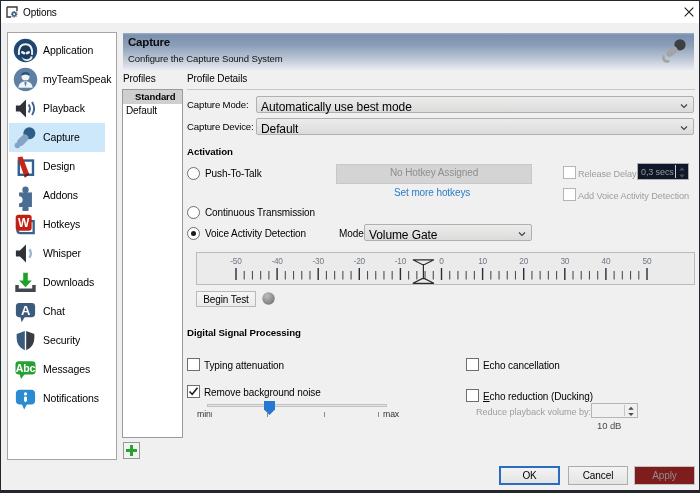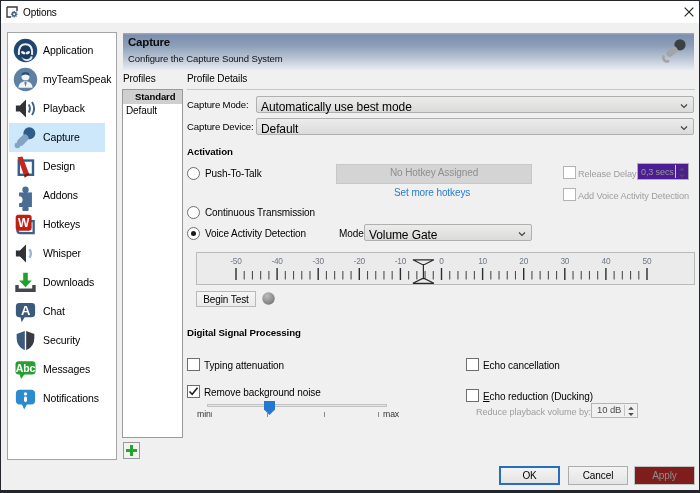--- a/index.html
+++ b/index.html
@@ -20,21 +20,21 @@
 .plus { position:absolute; left:122px; top:441px; width:17px; height:17px; background:#f2f2f2; border:1px solid #999; }
 .plus:before { content:""; position:absolute; left:2px; top:6px; width:11px; height:3px; background:#23a52e; }
 .plus:after { content:""; position:absolute; left:6px; top:2px; width:3px; height:11px; background:#23a52e; }
 .combo { position:absolute; border:1px solid #b0b0b0; border-radius:2px; background:linear-gradient(#ececeb,#dbdbdb); font-size:12px; height:17px; }
 .combo .ct { position:absolute; left:4px; top:3px; white-space:nowrap; }
 .combo .chev { position:absolute; right:5px; top:5px; width:8px; height:8px; }
 .radio { position:absolute; width:13px; height:13px; border:1px solid #6f6f6f; border-radius:50%; background:#fff; }
 .radio.on:before { content:""; position:absolute; left:3px; top:3px; width:5px; height:5px; border-radius:50%; background:#1b1b1b; }
 .check { position:absolute; width:13px; height:13px; border:1px solid #6e6e6e; background:#fff; }
 .check.dis { border-color:#b4b4b4; }
-.spin { position:absolute; border:1px solid #aeaeae; background:#4c1d95; font-size:9.5px; }
+.spin { position:absolute; border:1px solid #aeaeae; background:#0f172a; font-size:9.5px; }
 .btn { position:absolute; background:linear-gradient(#f3f3f3,#e4e4e4); border:1px solid #acacac; text-align:center; font-size:10px; }
 .tick { position:absolute; width:1px; height:5px; background:#8a8a8a; top:411px; }
 </style></head><body>
 <div class="titlebar">
  <svg class="abs" style="left:5px;top:5px" width="12" height="12" viewBox="0 0 12 12">
       <path d="M1 1 H11 V5.2 M5.2 11 H1 V1" fill="none" stroke="#3a3a3a" stroke-width="1.4"></path>
       <g fill="#44668c">
         <circle cx="8.2" cy="8.2" r="2.4"></circle>
         <g stroke="#44668c" stroke-width="1.3">
           <line x1="8.2" y1="4.9" x2="8.2" y2="11.5"></line>
@@ -332,21 +332,21 @@
 <div class="abs" style="left:206px;top:403px;width:180px;height:3px;background:#e3e3e3;border:1px solid #c2c2c2"></div>
 <div class="abs" style="left:263px;top:400px;width:11px;height:14px;background:#2677d2;clip-path:polygon(0 0,100% 0,100% 60%,50% 100%,0 60%)"></div>
 <div class="lab" style="left:196px;top:407px;font-size:8.7px;color:#333">min</div>
 <div class="lab" style="left:382px;top:407px;font-size:8.7px;color:#333">max</div>
 <div class="tick" style="left:210px"></div>
 <div class="tick" style="left:266px"></div>
 <div class="tick" style="left:323px"></div>
 <div class="tick" style="left:377px"></div>
 <div class="lab dis" style="left:475px;top:405px;font-size:9.2px;letter-spacing:-0.1px">Reduce playback volume by:</div>
 <div class="spin" style="left:590px;top:402px;width:47px;height:15px;background:#f0f0f0;border-color:#b5b5b5">
-    <span class="abs" style="left:5px;top:0;color:#4a4a4a">10 dB</span>
+    <span class="abs" style="left:5px;top:16px;color:#4a4a4a">10 dB</span>
     <span style="position:absolute;top:1px;bottom:1px;right:12px;width:1px;background:#c5c5c5"></span>
     <svg class="abs" style="right:2px;top:1.5px" width="8" height="11" viewBox="0 0 8 11">
       <path d="M4 0.8 L6.8 3.8 H1.2 Z" fill="#4e4e4e"></path>
       <path d="M4 10 L1.2 7 H6.8 Z" fill="#4e4e4e"></path>
     </svg>
   </div>
 
 <div class="btn" style="left:498px;top:465px;width:61px;height:19px;line-height:16px;border:2px solid #2a6cc0">OK</div>
 <div class="btn" style="left:567px;top:465px;width:60px;height:19px;line-height:17px">Cancel</div>
 <div class="btn" style="left:633px;top:465px;width:61px;height:19px;line-height:17px;background:#7f1d1d;color:#8d8d8d;border-color:#c2c2c2">Apply</div>

